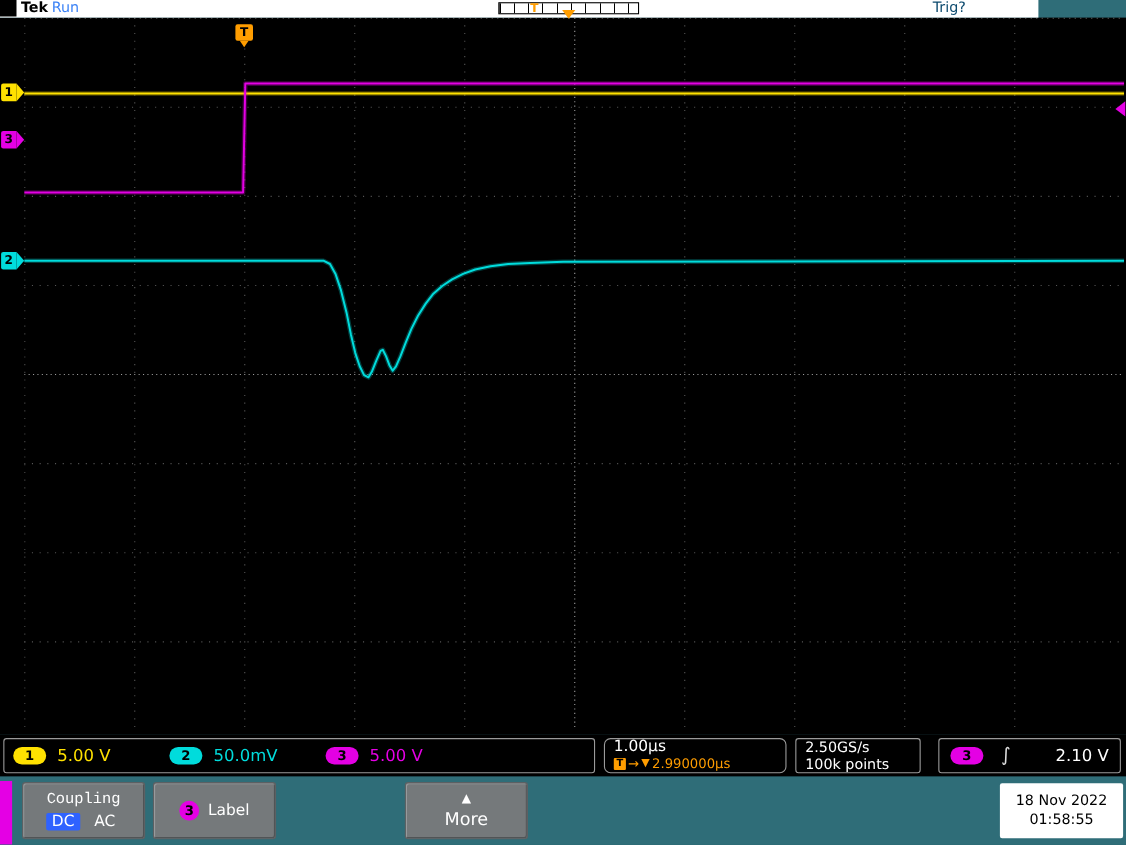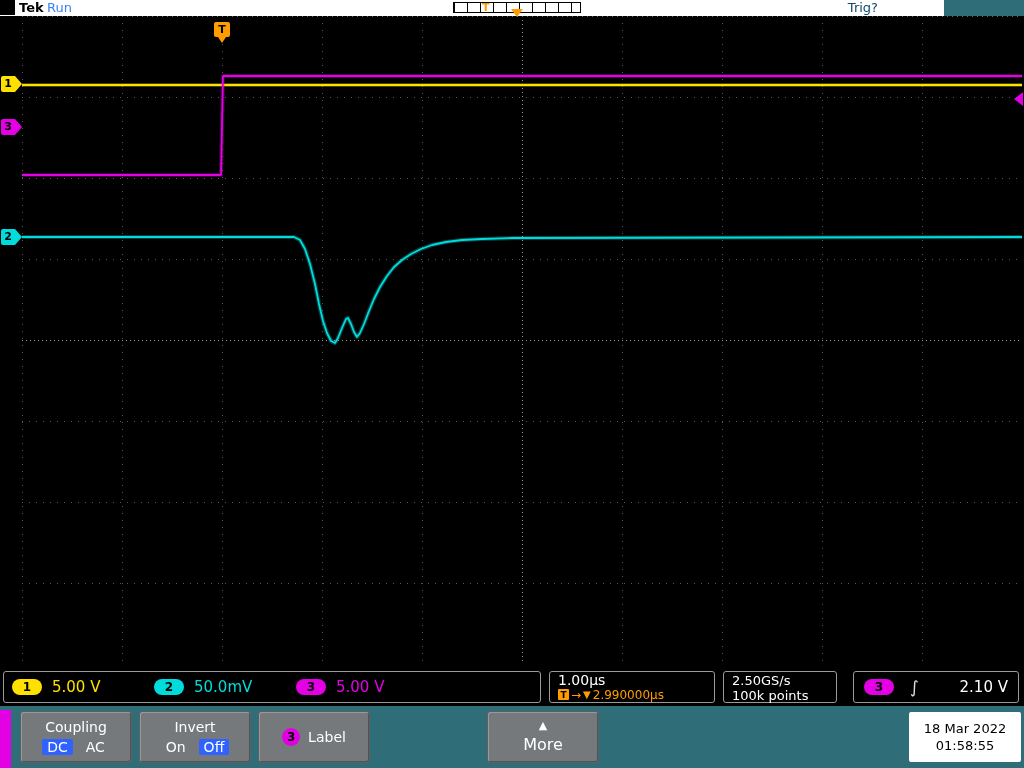--- a/index.html
+++ b/index.html
@@ -41,42 +41,42 @@
   
   .readouts{position:absolute;top:668px;left:0;width:1024px;height:38px;background:#000;
             display:flex;align-items:center;gap:8px;padding:0 3px;box-sizing:border-box;}
   .rbox{height:32px;border:1px solid #9a9a9a;border-radius:3px;display:flex;align-items:center;
         box-sizing:border-box;color:#fff;}
   .chbox{width:538px;padding-left:8px;}
   .chgroup{display:flex;align-items:center;gap:10px;width:142px;}
   .pill{min-width:24px;height:16px;border-radius:8px;color:#000;font-weight:bold;font-size:12px;
         display:inline-flex;align-items:center;justify-content:center;padding:0 3px;}
   .chval{font-size:15px;}
-  .hbox{width:166px;flex-direction:column;align-items:flex-start;justify-content:center;padding:1px 8px;}
+  .hbox{width:166px;flex-direction:column;align-items:flex-start;justify-content:flex-end;padding:1px 8px;border-radius:6px;}
   .tb{font-size:14px;color:#fff;line-height:15px;}
   .delayrow{display:flex;align-items:center;gap:2px;line-height:14px;}
   .tchip{background:var(--trigger);color:#000;font-size:9px;font-weight:bold;width:11px;height:11px;
          display:inline-flex;align-items:center;justify-content:center;border-radius:1px;}
   .dl{color:var(--trigger);font-size:12px;}
   .dlp{font-size:10px;}
   .ratebox{width:114px;flex-direction:column;align-items:flex-start;
            padding:1px 8px;font-size:13px;line-height:15px;}
   .trigbox{width:166px;margin-left:auto;margin-right:2px;padding:0 10px;gap:16px;}
   .slope{color:#ddd;font-size:17px;}
   .tlevel{font-size:15px;margin-left:auto;}
 
   
   .menu{position:absolute;top:706px;left:0;width:1024px;height:62px;background:#2f6d78;
         display:flex;align-items:center;gap:7px;padding-left:20px;box-sizing:border-box;}
   .side-tab{position:absolute;left:0;top:710px;width:11px;height:58px;background:var(--ch3);z-index:2;}
   .mbtn{width:112px;height:52px;background:#75797b;border-radius:3px;border:1px solid #5c6063;
         box-shadow:inset 1px 1px 0 rgba(255,255,255,.25),inset -1px -1px 0 rgba(0,0,0,.3);
         display:flex;flex-direction:column;align-items:center;justify-content:center;gap:4px;
         color:#fff;box-sizing:border-box;cursor:default;}
-  .btitle{font-size:14px;}
+  .btitle{font-size:14px;font-family:Liberation Mono, monospace;}
   .brow{display:flex;gap:8px;align-items:center;font-size:14px;}
   .opt{padding:0 5px;border-radius:2px;}
   .opt.active{background:var(--accent_blue);}
   .badge{width:18px;height:18px;border-radius:50%;background:var(--ch3);color:#000;font-weight:bold;
          font-size:12px;display:inline-flex;align-items:center;justify-content:center;}
   .lblrow{display:flex;align-items:center;gap:8px;font-size:14px;}
   .more{margin-left:110px;}
   .uparrow{font-size:11px;line-height:10px;}
   .datebox{margin-left:auto;margin-right:3px;width:112px;height:50px;background:#fff;color:#000;
            display:flex;flex-direction:column;align-items:center;justify-content:center;
@@ -192,40 +192,33 @@
 
     <div class="mbtn">
       <div class="btitle">Coupling</div>
       <div class="brow">
         <span class="opt active">DC</span>
         <span class="opt">AC</span>
       </div>
     </div>
 
 
-    <div class="mbtn">
-      <div class="btitle">Invert</div>
-      <div class="brow">
-        <span class="opt">On</span>
-        <span class="opt active">Off</span>
-      </div>
-    </div>
 
 
     <div class="mbtn">
       <div class="lblrow">
         <span class="badge">3</span>
         <span>Label</span>
       </div>
     </div>
 
     <div class="mbtn more">
       <div class="uparrow">▲</div>
       <div>More</div>
     </div>
 
     <div class="datebox">
-      <div>18 Mar 2022</div>
+      <div>18 Nov 2022</div>
       <div>01:58:55</div>
     </div>
   </div>
 
 </div>
 
 </body></html>

